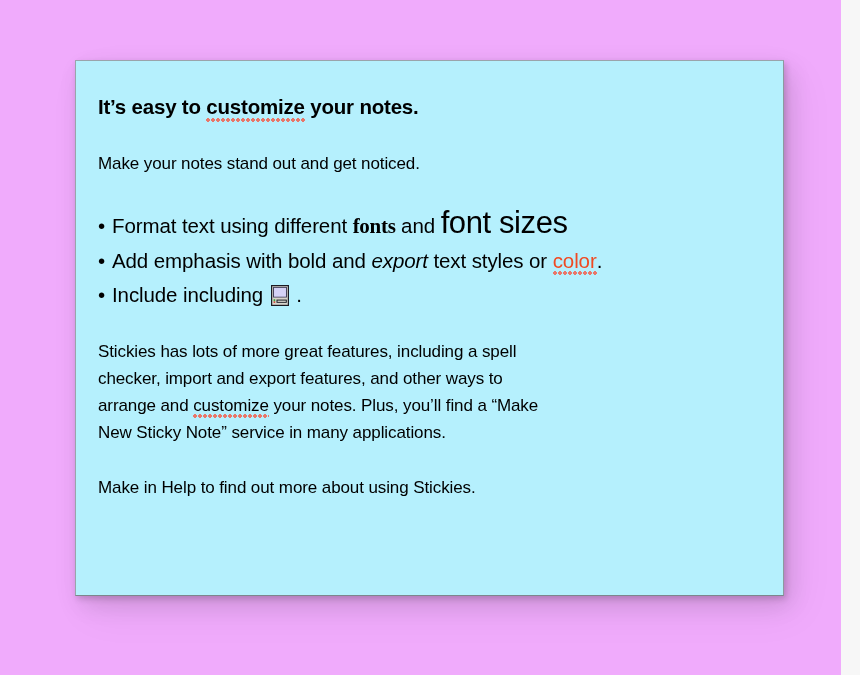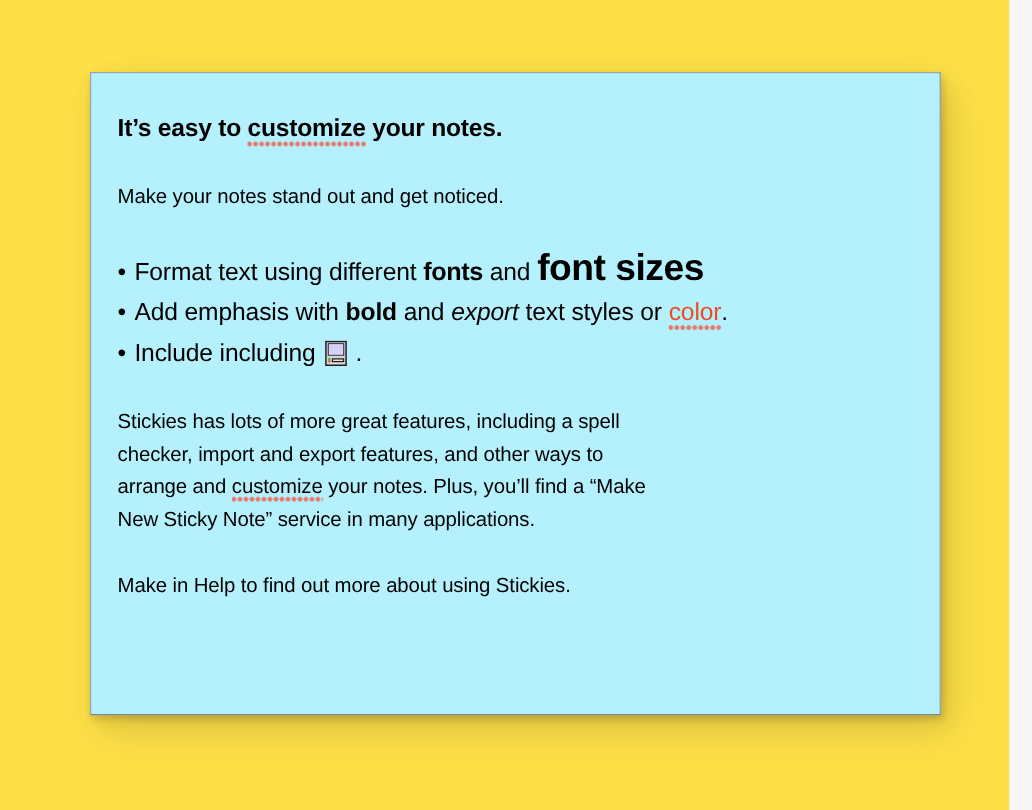--- a/index.html
+++ b/index.html
@@ -12,21 +12,21 @@
     height: 675px;
     background: #f7f7f7;
     font-family: "Liberation Sans", sans-serif;
     overflow: hidden;
   }
 
   #page {
     position: relative;
     width: 841px;
     height: 675px;
-    background: #fde047;
+    background: #f0abfc;
   }
 
   
   #sticky-note {
     position: absolute;
     left: 75px;
     top: 60px;
     width: 709px;
     height: 536px;
     background: #b5f0fd;
@@ -100,32 +100,32 @@
     bottom: -3px;
     height: 4px;
     background-image: radial-gradient(circle at 2px 2px, #e8776a 1.7px, rgba(232,119,106,0) 2.1px);
     background-size: 5px 4px;
     background-repeat: repeat-x;
   }
   .misspelled.on-title::after { bottom: -4px; }
 
   
   .slab-fonts {
-    font-family: Liberation Sans, sans-serif;
+    font-family: Liberation Serif, serif;
     font-weight: bold;
     font-size: 21px;
     letter-spacing: -0.3px;
   }
   .big-fontsizes {
     font-family: "Liberation Sans", sans-serif;
-    font-weight: bold;
+    font-weight: normal;
     font-size: 31px;
     letter-spacing: -0.4px;
   }
-  .bold-word { font-weight: bold; }
+  .bold-word { font-weight: normal; }
   .italic-word { font-style: italic; }
   .color-word { color: #f04a22; }
 
   
   .mac-icon {
     display: inline-block;
     width: 18px;
     height: 21px;
     vertical-align: -4px;
     margin: 0 2px;

